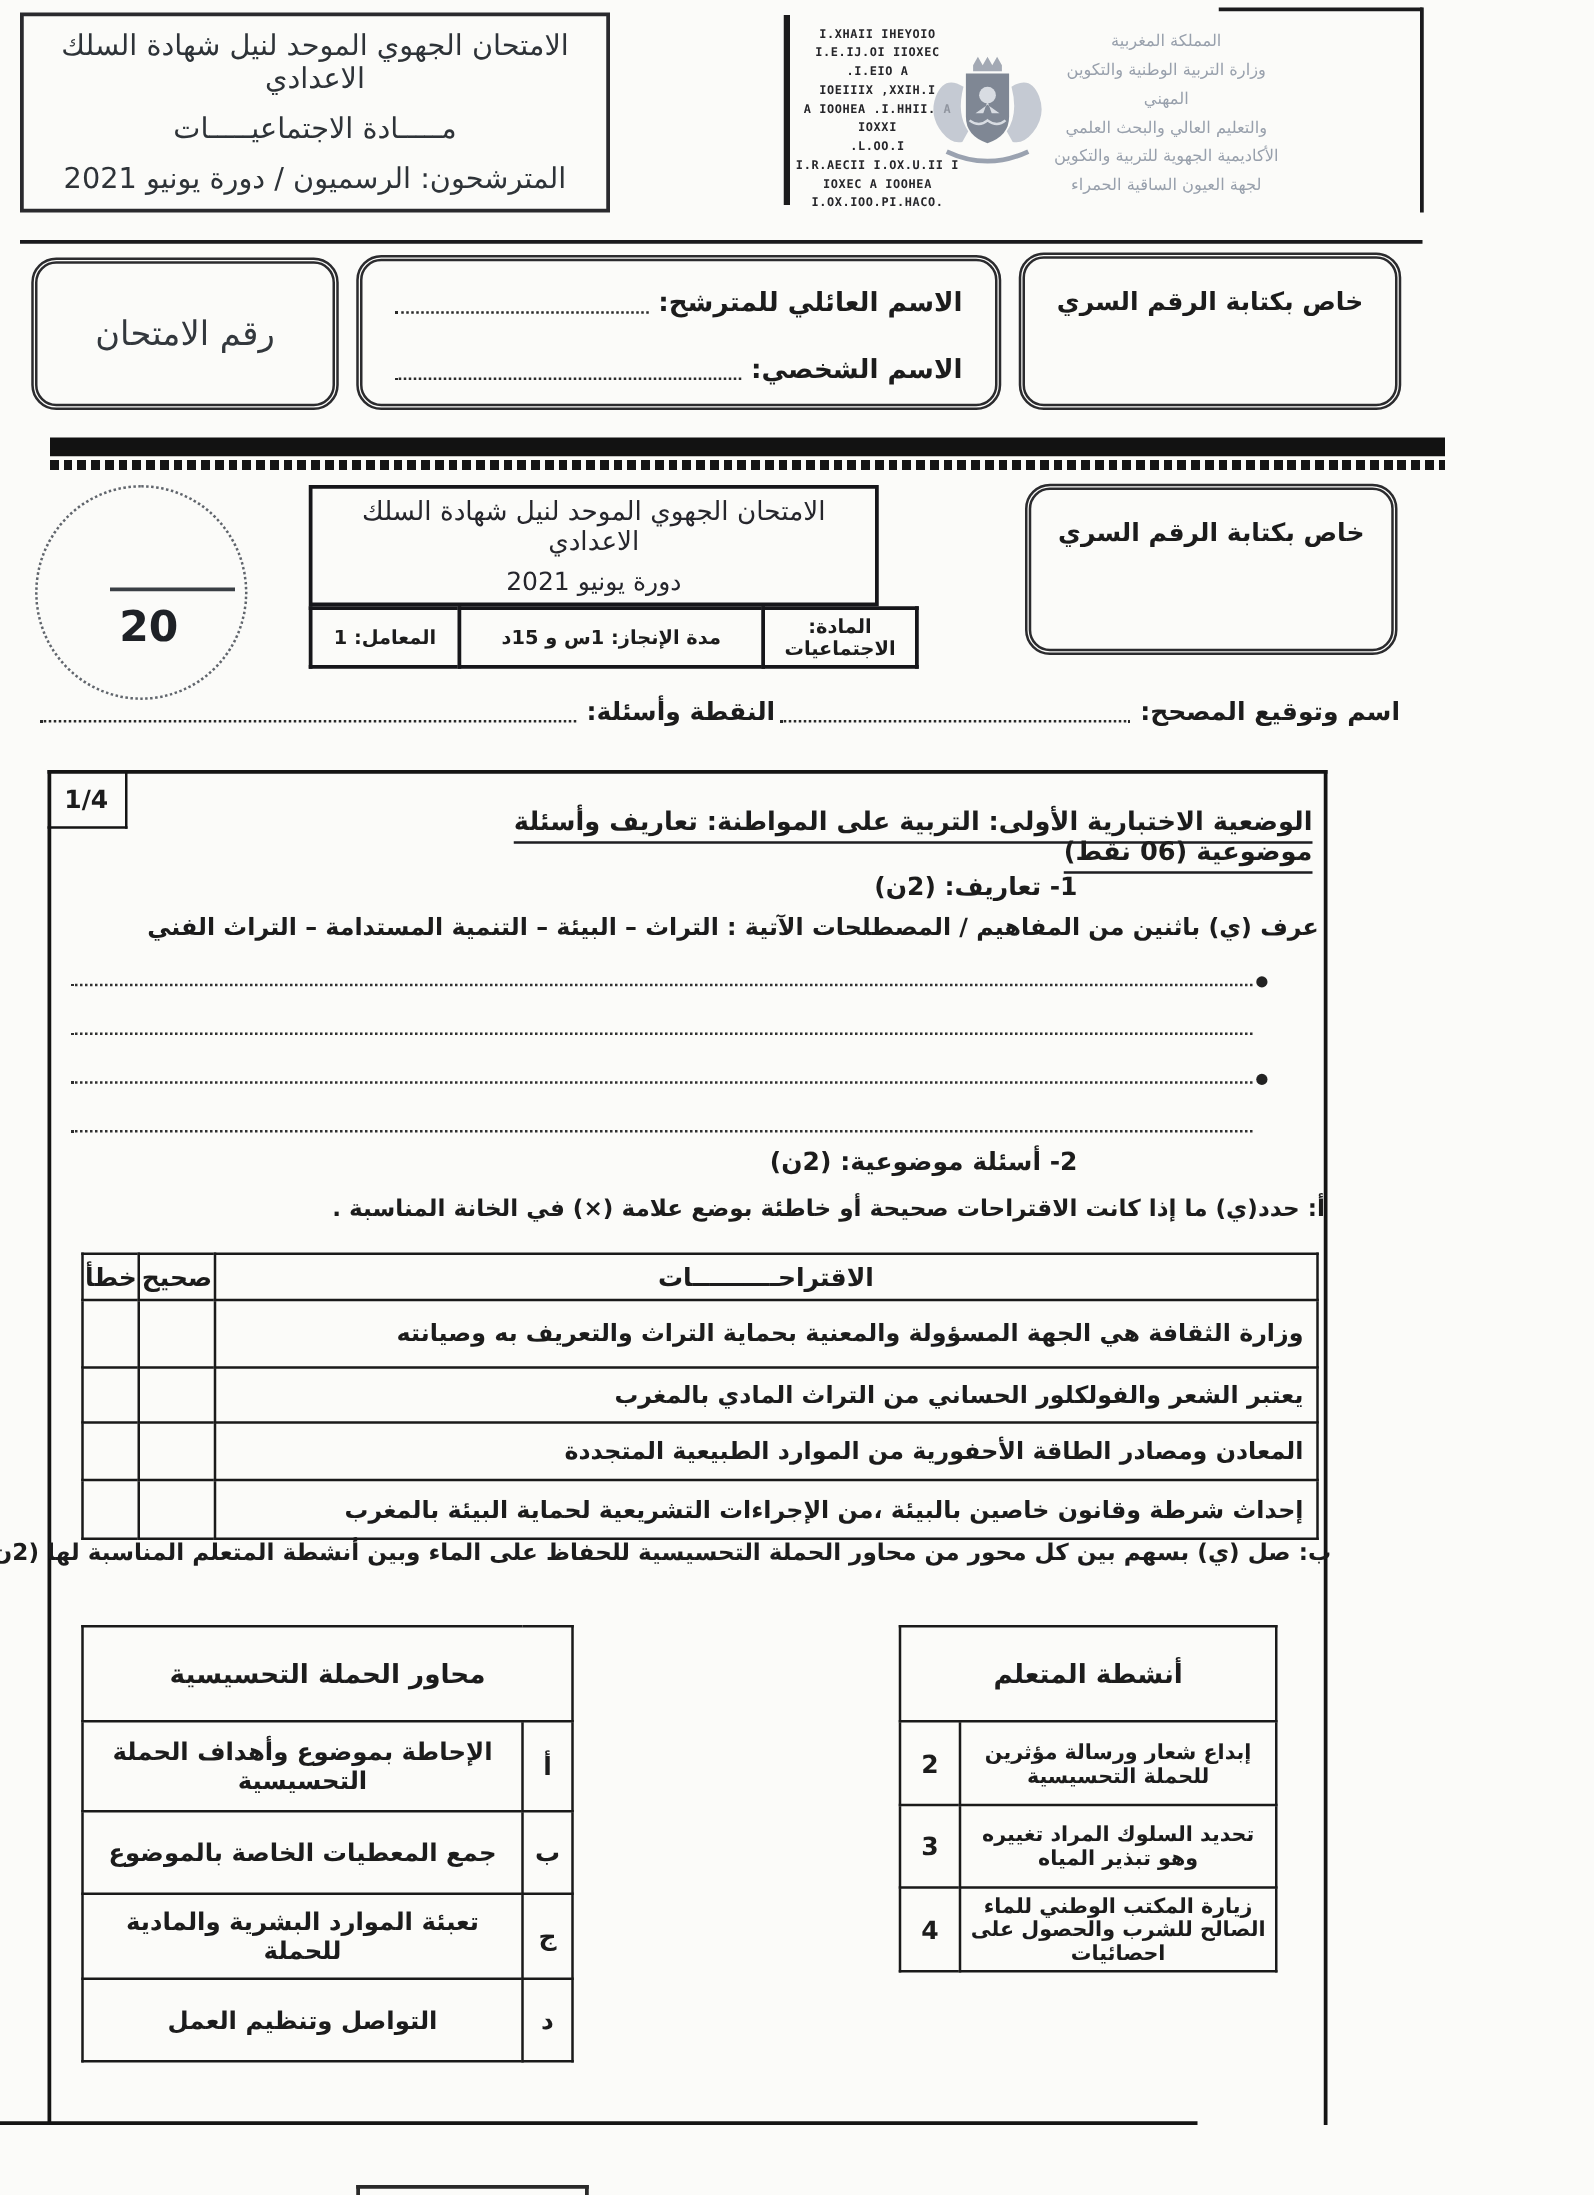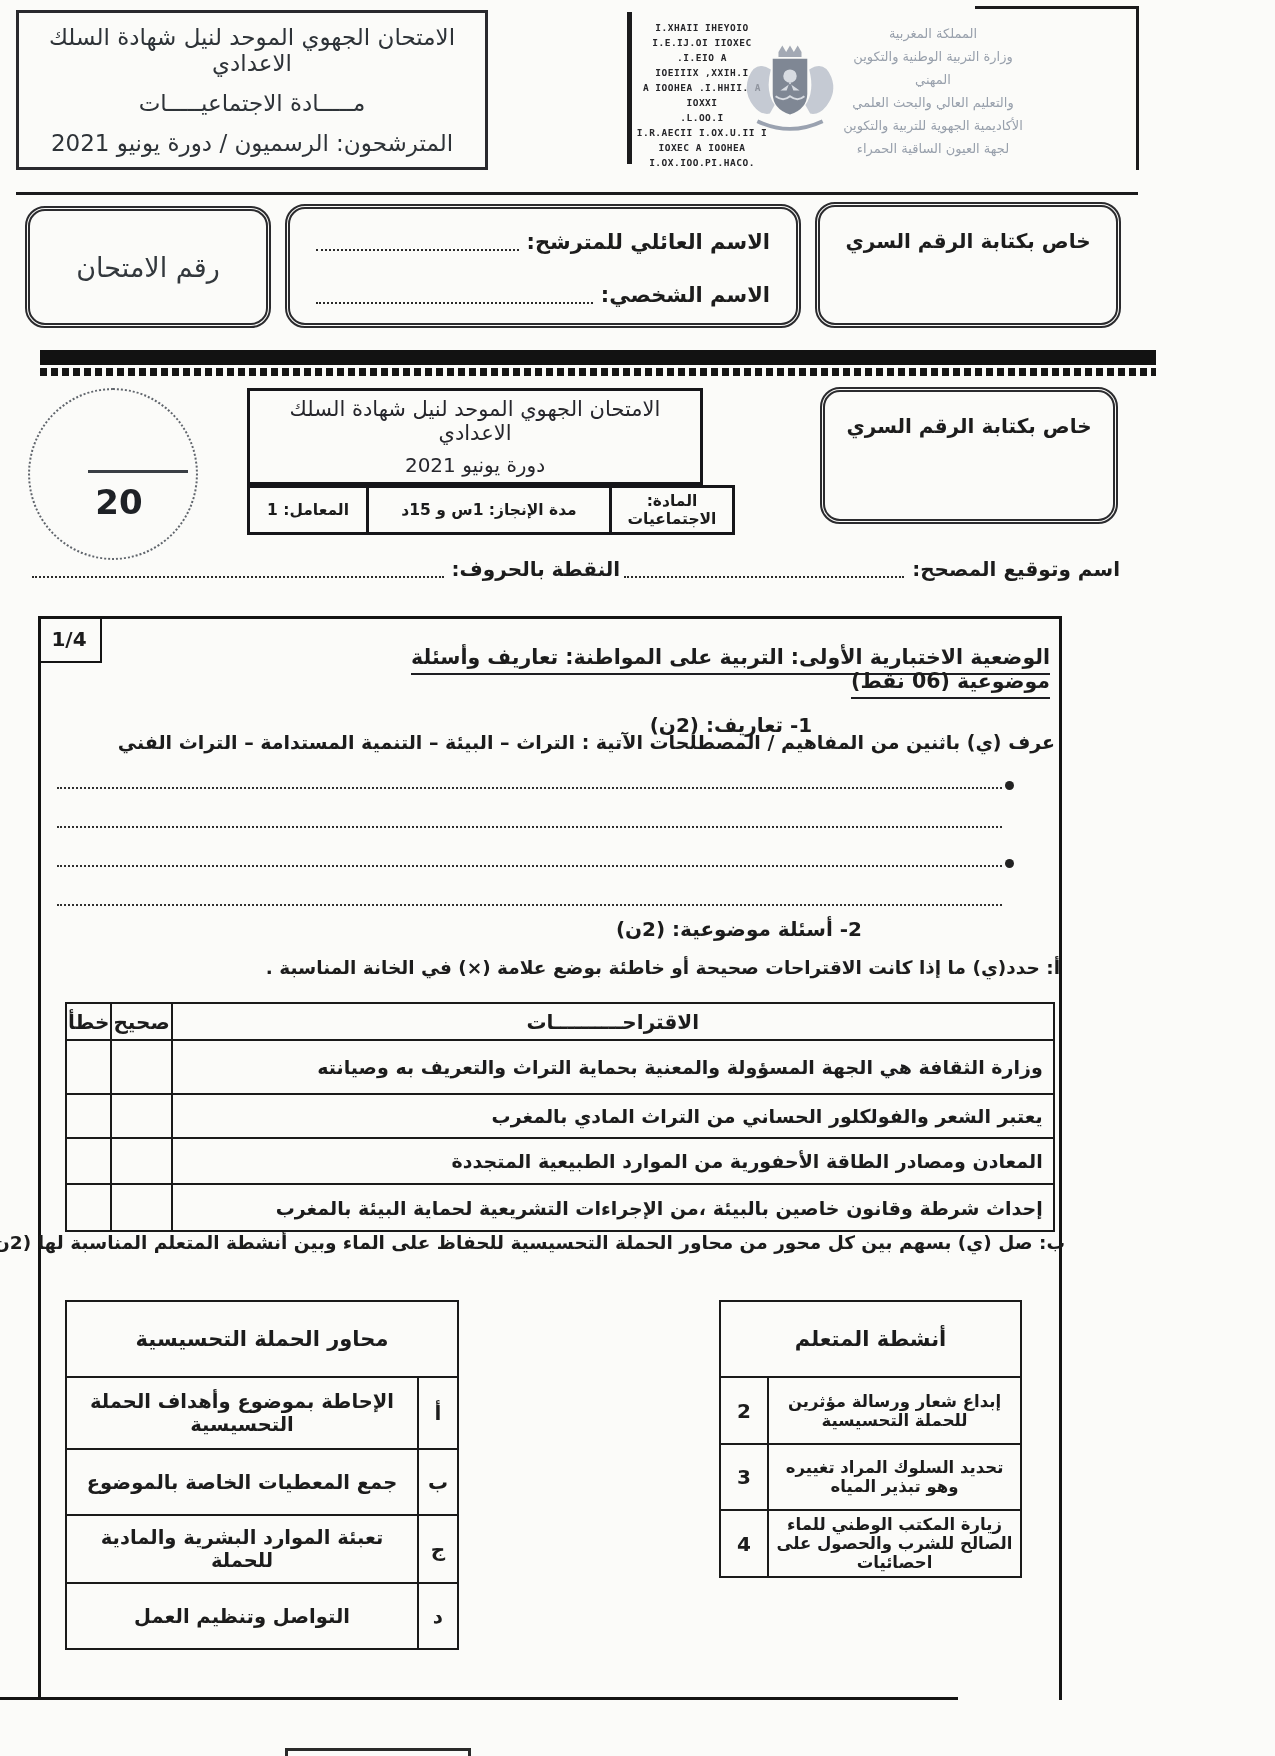--- a/index.html
+++ b/index.html
@@ -56,21 +56,21 @@
   .corrector .lbl{font-weight:bold;font-size:20px;white-space:nowrap;}
   .cd1{width:280px;flex:none;}
   .cd2{flex:1;}
 
   
   .mainbox{left:38px;top:616px;width:1024px;height:1084px;border:3px solid #141414;border-bottom:none;box-sizing:border-box;}
   .pmark{left:38px;top:616px;width:64px;height:47px;border-right:2.5px solid #141414;border-bottom:2.5px solid #141414;
          box-sizing:border-box;display:flex;align-items:center;justify-content:center;font-weight:bold;font-size:20px;}
   .stitle{left:340px;top:645px;width:710px;font-size:20.5px;font-weight:bold;text-align:right;}
   .stitle span{border-bottom:2.5px solid #1e1e22;padding-bottom:4px;}
-  .q1h{left:600px;top:697px;width:262px;font-size:20px;font-weight:bold;text-align:center;margin-top:16px;}
+  .q1h{left:600px;top:697px;width:262px;font-size:20px;font-weight:bold;text-align:right;}
   .q1i{left:160px;top:731px;width:895px;font-size:19px;font-weight:bold;text-align:right;}
   .ansline{left:57px;width:945px;height:22px;border-bottom:2.5px dotted #2f2f2f;}
   .bullet{width:9px;height:9px;border-radius:50%;background:#222;}
   .q2h{left:560px;top:917px;width:302px;font-size:20px;font-weight:bold;text-align:right;}
   .parta{left:380px;top:957px;width:680px;font-size:18.5px;font-weight:bold;text-align:right;}
 
   .ptab{left:65px;top:1002px;}
   .ptab th,.ptab td{border:2.5px solid #1a1a1a;box-sizing:border-box;}
   .ptab th{font-size:20px;font-weight:bold;height:37px;}
   .ptab td.prop{font-size:19px;font-weight:bold;text-align:right;padding:2px 10px 2px 4px;}
@@ -184,21 +184,21 @@
   </tbody>
     </table>
 
   <div class="abs dbox secret2 ar">
     <div class="secret-lbl">خاص بكتابة الرقم السري</div>
   </div>
 
   <div class="abs corrector ar">
     <span class="lbl">اسم وتوقيع المصحح:</span>
     <span class="dots cd1"></span>
-    <span class="lbl">النقطة بالحروف:</span>
+    <span class="lbl">النقطة وأسئلة:</span>
     <span class="dots cd2"></span>
   </div>
 
   <div class="abs mainbox"></div>
   <div class="abs pmark">1/4</div>
 
   <div class="abs stitle ar">
     <span>الوضعية الاختبارية الأولى: التربية على المواطنة: تعاريف وأسئلة موضوعية (06 نقط)</span>
   </div>
 

